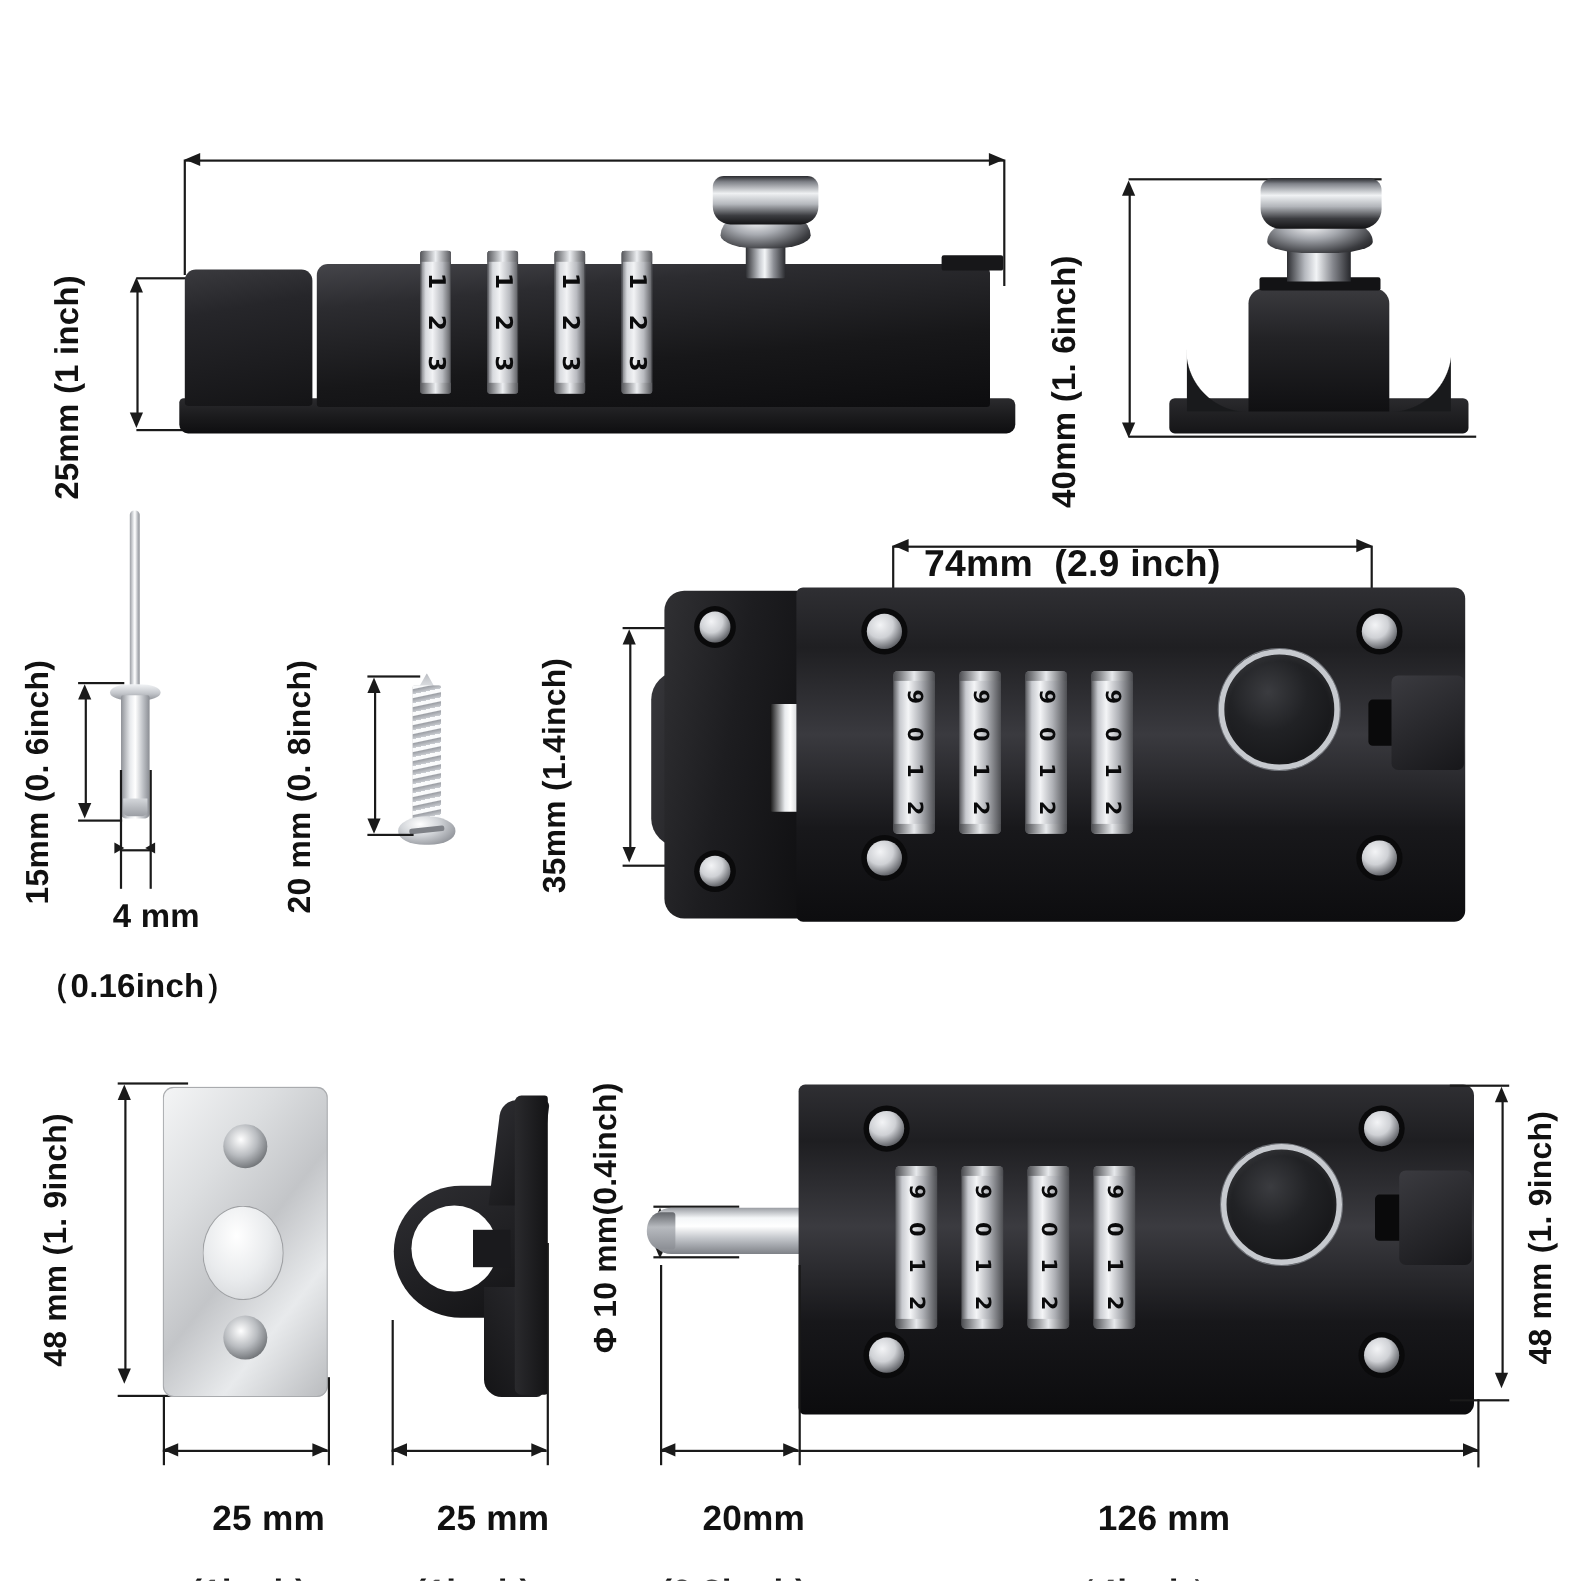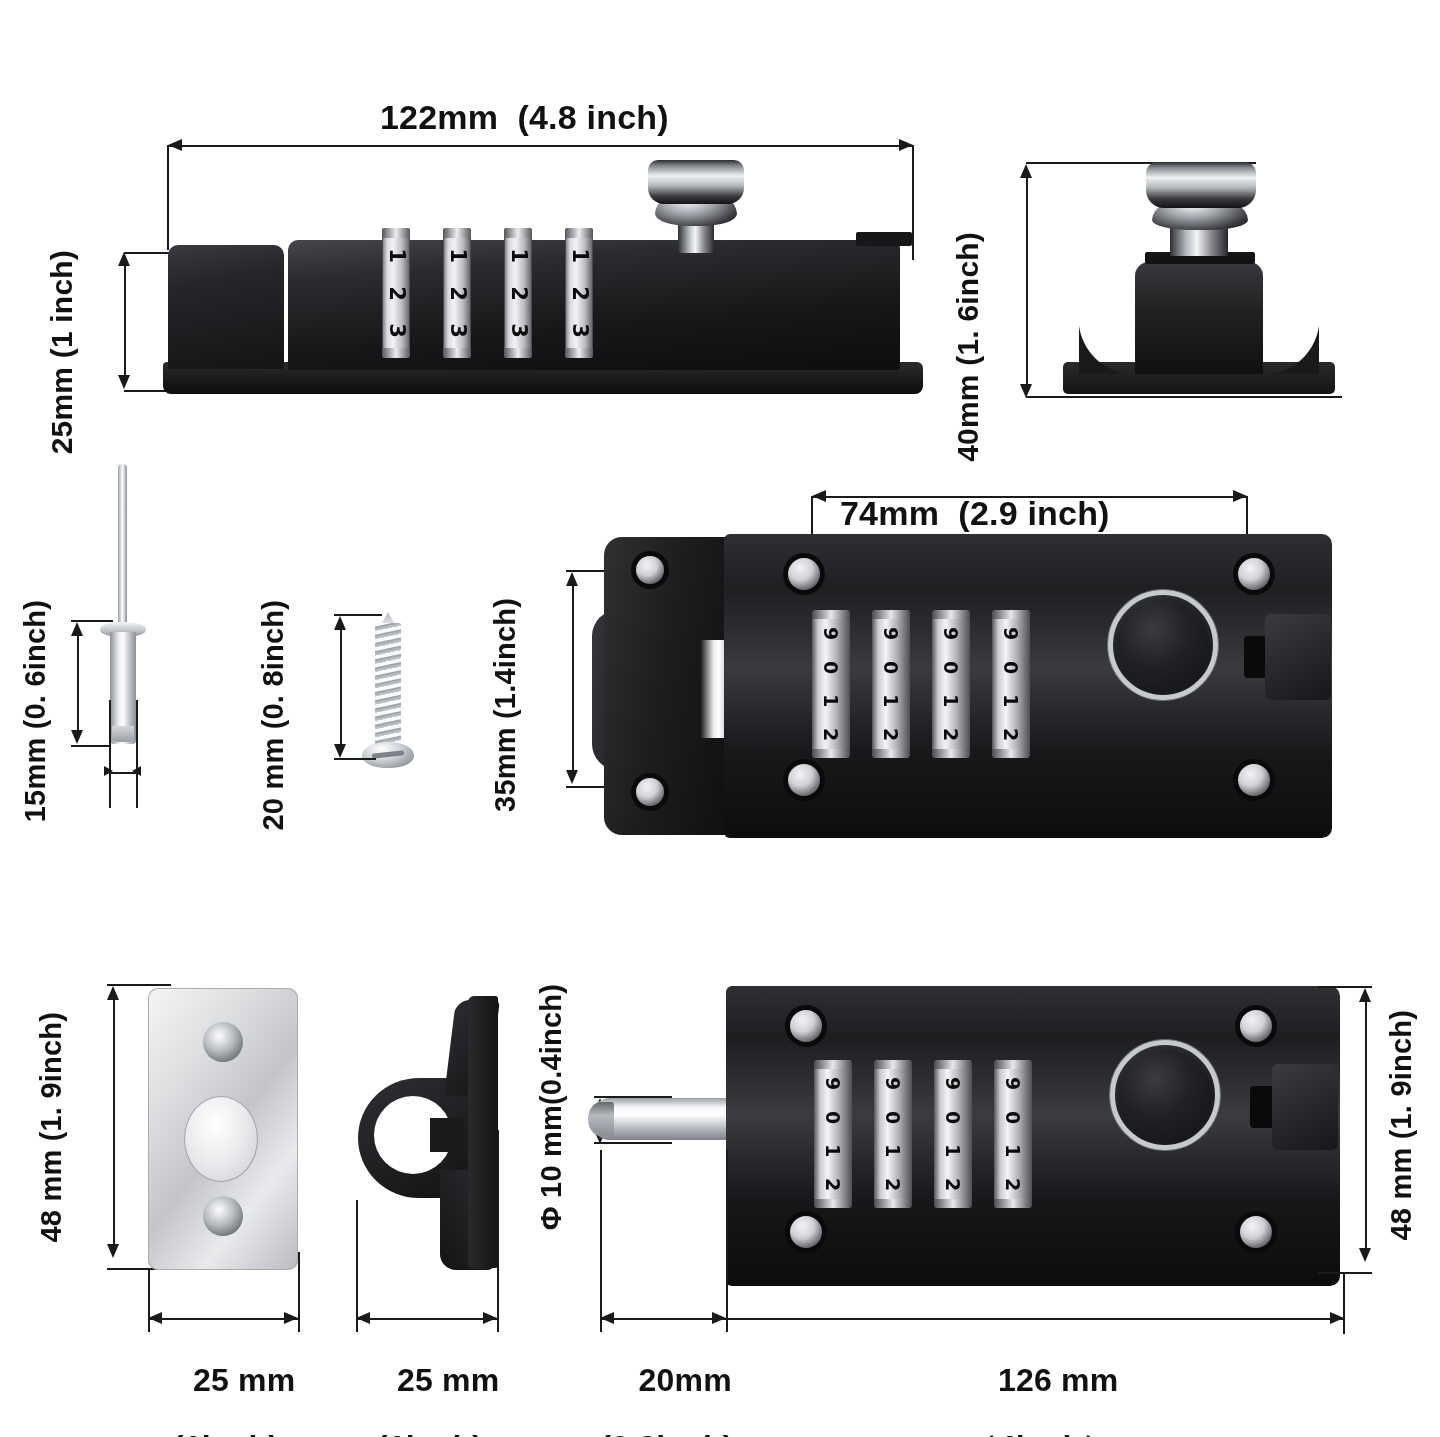--- a/index.html
+++ b/index.html
@@ -309,21 +309,20 @@
   #br-latch-slot {
     left: 1250px; top: 1086px; width: 36px; height: 42px;
     background:#0a0a0b; border-radius:4px;
   }
 </style>
 </head>
 <body>
 
 <div class="stage">
 
-  <div class="dim abs" style="left:380px; top:100px; font-size:34px;">122mm  (4.8 inch)</div>
   <div class="exth" style="left:168px; top:145px; width:745px;"></div>
   <div class="arrL" style="left:168px; top:139px;"></div>
   <div class="arrR" style="left:899px; top:139px;"></div>
   <div class="ext" style="left:167px; top:145px; height:105px;"></div>
   <div class="ext" style="left:912px; top:145px; height:115px;"></div>
 
   <div class="dim vert abs" style="left:46px; top:250px; font-size:30px;">
     <span>25mm</span><span>&nbsp;</span><span>(1 inch)</span>
   </div>
   <div class="vline" style="left:124px; top:258px; height:125px;"></div>
@@ -398,20 +397,24 @@
   <div class="arrU" style="left:71px; top:622px;"></div>
   <div class="arrD" style="left:71px; top:730px;"></div>
   <div class="exth" style="left:71px; top:620px; width:42px;"></div>
   <div class="exth" style="left:71px; top:745px; width:40px;"></div>
 
   <div class="ext" style="left:109px; top:700px; height:108px;"></div>
   <div class="ext" style="left:136px; top:700px; height:108px;"></div>
   <div class="exth" style="left:109px; top:772px; width:28px;"></div>
   <div class="arrR" style="left:104px; top:766px; border-left-width:9px; border-top-width:5px; border-bottom-width:5px;"></div>
   <div class="arrL" style="left:132px; top:766px; border-right-width:9px; border-top-width:5px; border-bottom-width:5px;"></div>
+  <div class="dim abs" style="left:30px; top:786px; width:190px; font-size:30px;">
+    <span>4 mm</span>
+    <span class="l2">（0.16inch）</span>
+  </div>
 
   <div class="abs" id="sc-point"></div>
   <div class="abs" id="sc-shank"></div>
   <div class="abs" id="sc-head"></div>
   <div class="abs" id="sc-slot"></div>
 
   <div class="dim vert abs" style="left:258px; top:600px; font-size:29px;">
     <span>20 mm</span><span>&nbsp;</span><span>(0. 8inch)</span>
   </div>
   <div class="vline" style="left:340px; top:622px; height:130px;"></div>

